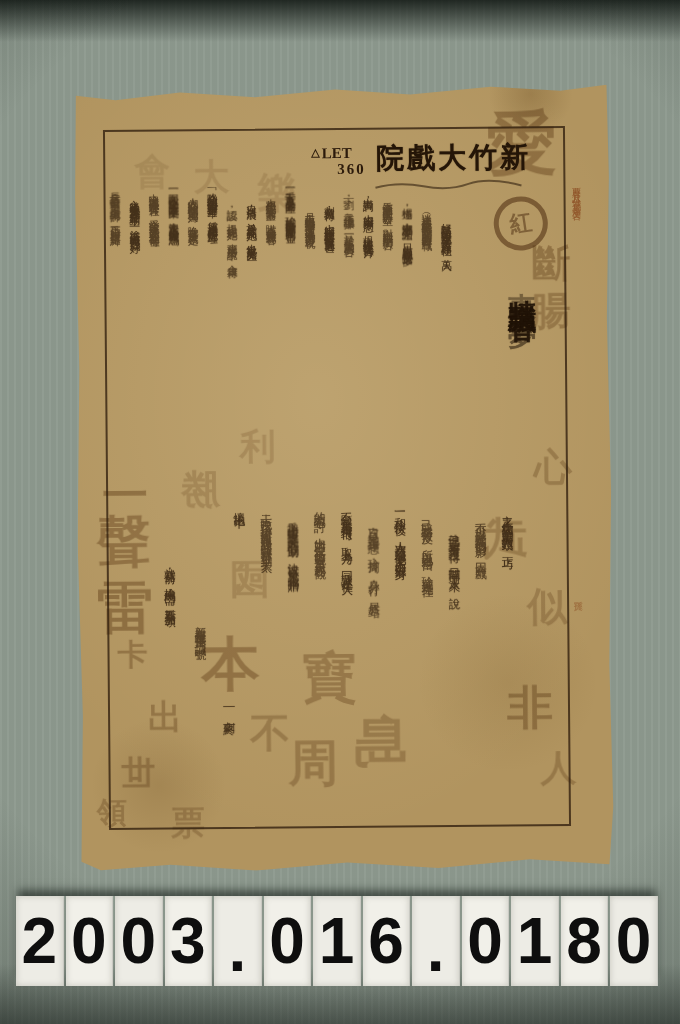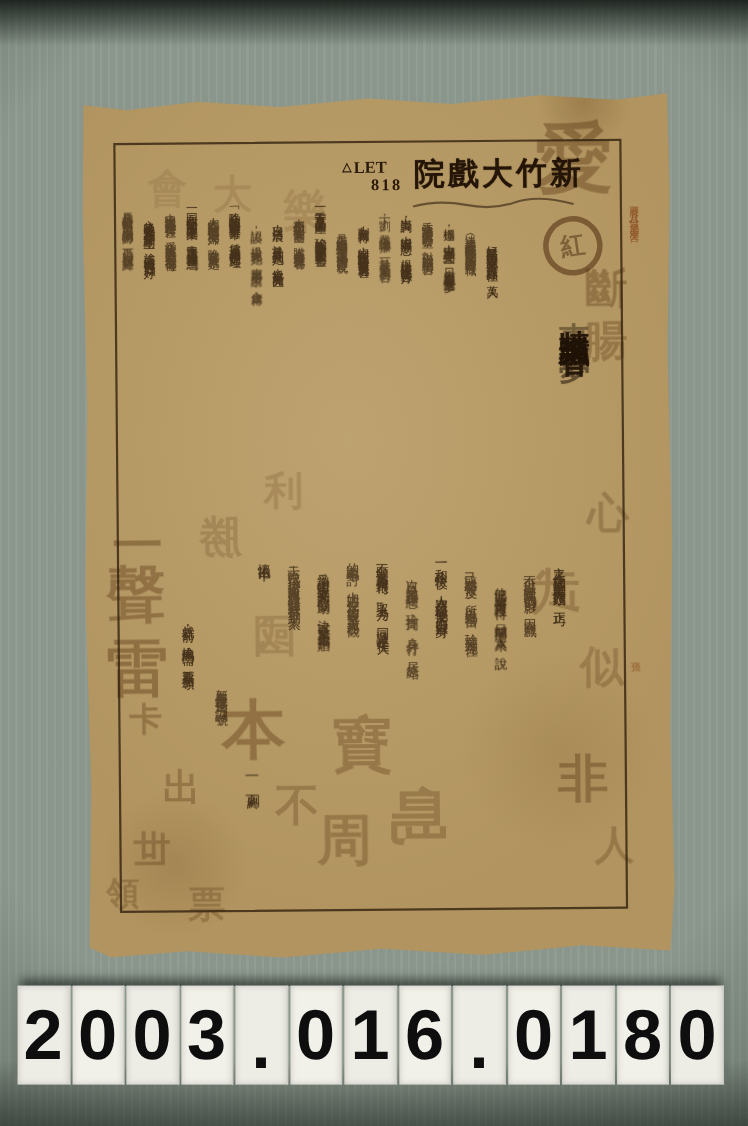--- a/index.html
+++ b/index.html
@@ -129,21 +129,21 @@
     <div class="header">院戲大竹新</div>
 
     <svg class="flourish" width="150" height="12" viewBox="0 0 150 12">
       <path d="M2,8 Q25,2 50,7 T95,5 T148,7" fill="none" stroke="rgba(40,24,9,.8)" stroke-width="2"></path>
     </svg>
 
     <div class="phone">
       <div>
         <span class="tri">△</span><span>LET</span>
       </div>
-      <div class="phone-num">818</div>
+      <div class="phone-num">360</div>
     </div>
 
     <div class="stamp">
       <span>紅</span>
     </div>
 
     <div class="title" id="title"><span>東</span><span>牆</span><span>飄</span><span>香</span><span>夢</span></div>
 
     <div class="block upper" id="upper">
         <div class="vcol" style="padding-top: 34px;">好郞居山姆（燦克李蒙特）人緣頗佳，萬人</div>

